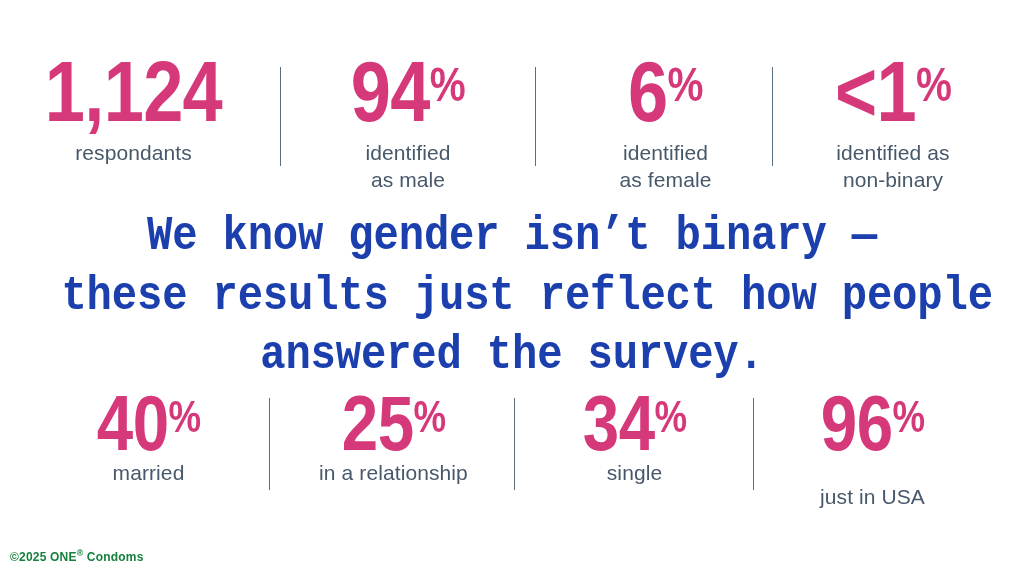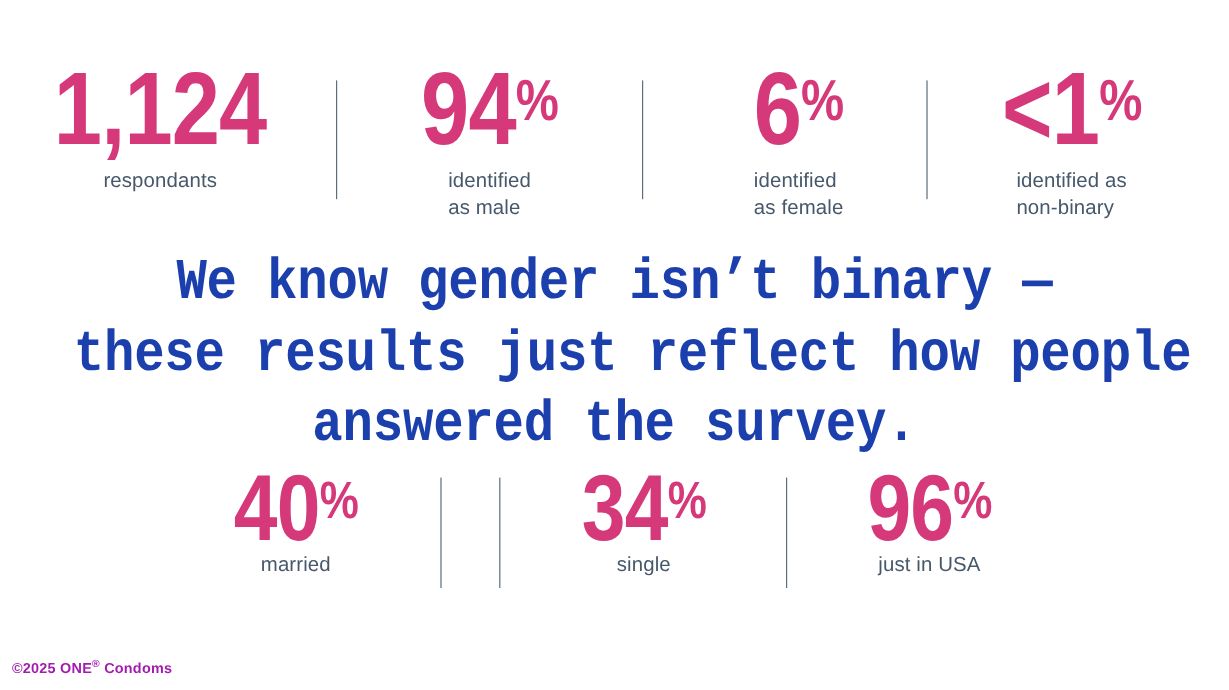--- a/index.html
+++ b/index.html
@@ -74,23 +74,23 @@
   .stat-value .pct {
     font-size: 0.56em;
     vertical-align: baseline;
     position: relative;
     top: -0.42em;
     letter-spacing: -0.02em;
   }
 
   .stat-label {
     color: #47586a;
-    font-size: 17px;
+    font-size: 21px;
     line-height: 1.27;
-    text-align: left;
+    text-align: center;
     font-weight: 400;
     white-space: pre-line;
     letter-spacing: 0.1px;
   }
 
   .stat-row-top .stat-label {
     margin-top: 9px;
   }
 
   .stat-row-bottom .stat-label {
@@ -121,21 +121,21 @@
   .tb-3 { width: 230px; }
 
   .gap-t-0 { width: 59px; display: flex; justify-content: center; }
   .gap-t-1 { width: 59px; display: flex; justify-content: center; }
   .gap-t-2 { width: 12px; display: flex; justify-content: center; }
 
   
   .bb-0 { width: 190px; }
   .bb-1 { width: 196px; }
   .bb-2 { width: 196px; }
-  .bb-3 { width: 196px; }
+  .bb-3 { width: 196px; gap: 24px; }
 
   .gap-b-0 { width: 52px; display: flex; justify-content: center; }
   .gap-b-1 { width: 45px; display: flex; justify-content: center; }
   .gap-b-2 { width: 42px; display: flex; justify-content: center; }
 
   
   .headline {
     position: absolute;
     top: 207px;
     left: 0;
@@ -154,21 +154,21 @@
     transform: scaleX(0.88);
     transform-origin: center center;
     white-space: nowrap;
   }
 
   
   .footer {
     position: absolute;
     left: 10px;
     bottom: 11px;
-    color: #a21caf;
+    color: #15803d;
     font-size: 12px;
     font-weight: 600;
     letter-spacing: 0.2px;
   }
 
   .footer sup {
     font-size: 0.72em;
     vertical-align: super;
     line-height: 0;
   }
@@ -227,20 +227,24 @@
 
     <div class="stat-block bb-0">
       <span class="stat-value"><span>40</span><span class="pct">%</span></span>
       <span class="stat-label">married</span>
     </div>
 
     <div class="gap-b-0">
       <div class="divider"></div>
     </div>
 
+    <div class="stat-block bb-1">
+      <span class="stat-value"><span>25</span><span class="pct">%</span></span>
+      <span class="stat-label">in a relationship</span>
+    </div>
 
     <div class="gap-b-1">
       <div class="divider"></div>
     </div>
 
     <div class="stat-block bb-2">
       <span class="stat-value"><span>34</span><span class="pct">%</span></span>
       <span class="stat-label">single</span>
     </div>
 

